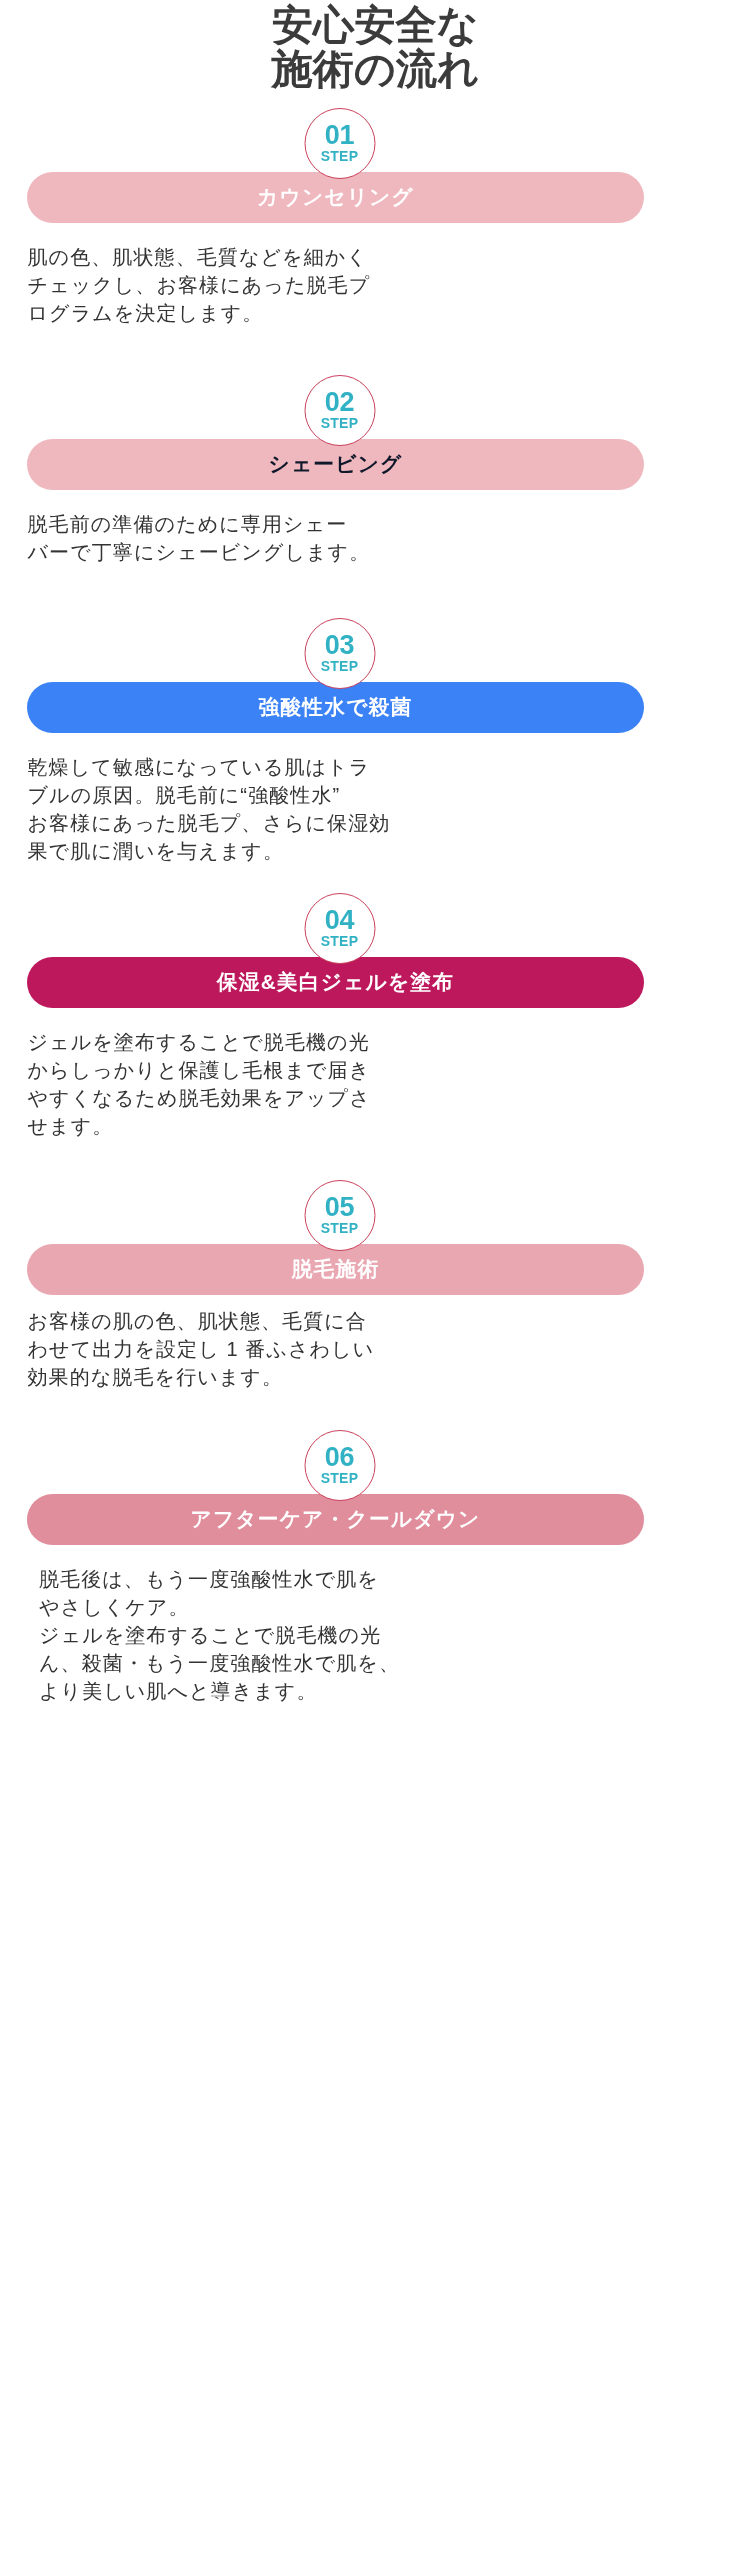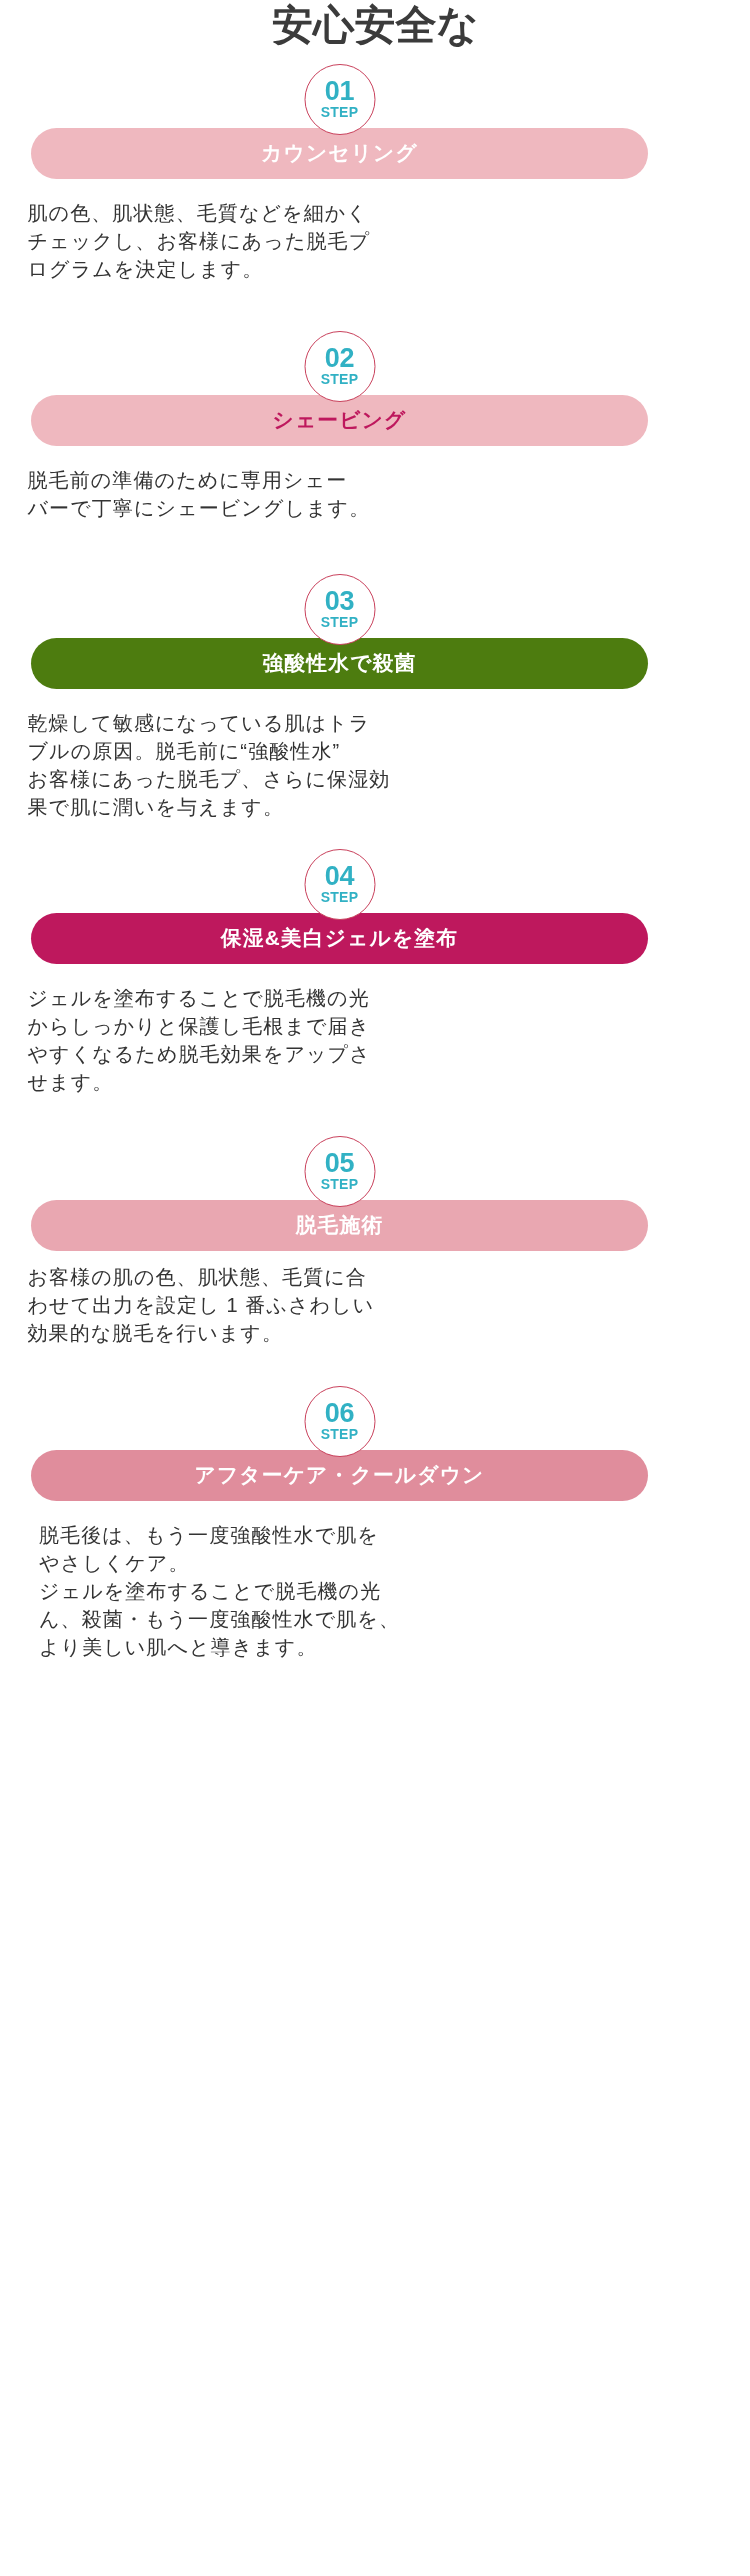--- a/index.html
+++ b/index.html
@@ -78,21 +78,21 @@
     letter-spacing:0.02em;
     line-height:1;
     margin-top:0.7px;
   }
 
   
   .banner-wrap{
     position:relative;
     z-index:1;
     display:flex;
-    justify-content:center;
+    padding-left:27px;
   }
   .banner{
     width:617px;
     height:51px;
     border-radius:27px;
     display:flex;
     align-items:center;
     justify-content:center;
     box-sizing:border-box;
   }
@@ -123,20 +123,21 @@
   }
   .body-text .nl{display:block;}
 </style>
 </head>
 <body>
 
 <div class="page">
 
   <div class="title-block">
     <span class="title-line">安心安全な</span>
+    <span class="title-line">施術の流れ</span>
   </div>
 
   <div class="steps" id="steps-container">
       <div class="step" style="margin-top: 0px;">
         <div class="step-head">
           <div class="badge" style="border-color: rgb(201, 65, 92);">
             <div class="badge-num" style="color: rgb(49, 177, 196);">01</div>
             <div class="badge-step" style="color: rgb(49, 177, 196);">STEP</div>
           </div>
         </div>
@@ -155,39 +156,39 @@
       </div>
       <div class="step" style="margin-top: 48px;">
         <div class="step-head">
           <div class="badge" style="border-color: rgb(201, 65, 92);">
             <div class="badge-num" style="color: rgb(49, 177, 196);">02</div>
             <div class="badge-step" style="color: rgb(49, 177, 196);">STEP</div>
           </div>
         </div>
         <div class="banner-wrap">
           <div class="banner" style="background: rgb(239, 184, 191);">
-            <div class="banner-label" style="color: #be185d;">シェービング</div>
+            <div class="banner-label" style="color: #0f172a;">シェービング</div>
           </div>
         </div>
         <div class="body-wrap" style="margin-top: 20px;">
           <p class="body-text">
             <span class="nl">脱毛前の準備のために専用シェー</span>
             <span class="nl">バーで丁寧にシェービングします。</span>
           </p>
         </div>
       </div>
       <div class="step" style="margin-top: 52px;">
         <div class="step-head">
           <div class="badge" style="border-color: rgb(201, 65, 92);">
             <div class="badge-num" style="color: rgb(49, 177, 196);">03</div>
             <div class="badge-step" style="color: rgb(49, 177, 196);">STEP</div>
           </div>
         </div>
         <div class="banner-wrap">
-          <div class="banner" style="background: #4d7c0f;">
+          <div class="banner" style="background: #3b82f6;">
             <div class="banner-label" style="color: rgb(255, 255, 255);">強酸性水で殺菌</div>
           </div>
         </div>
         <div class="body-wrap" style="margin-top: 20px;">
           <p class="body-text">
             <span class="nl">乾燥して敏感になっている肌はトラ</span>
             <span class="nl">ブルの原因。脱毛前に“強酸性水”</span>
             <span class="nl">お客様にあった脱毛プ、さらに保湿効</span>
             <span class="nl">果で肌に潤いを与えます。</span>
           </p>

